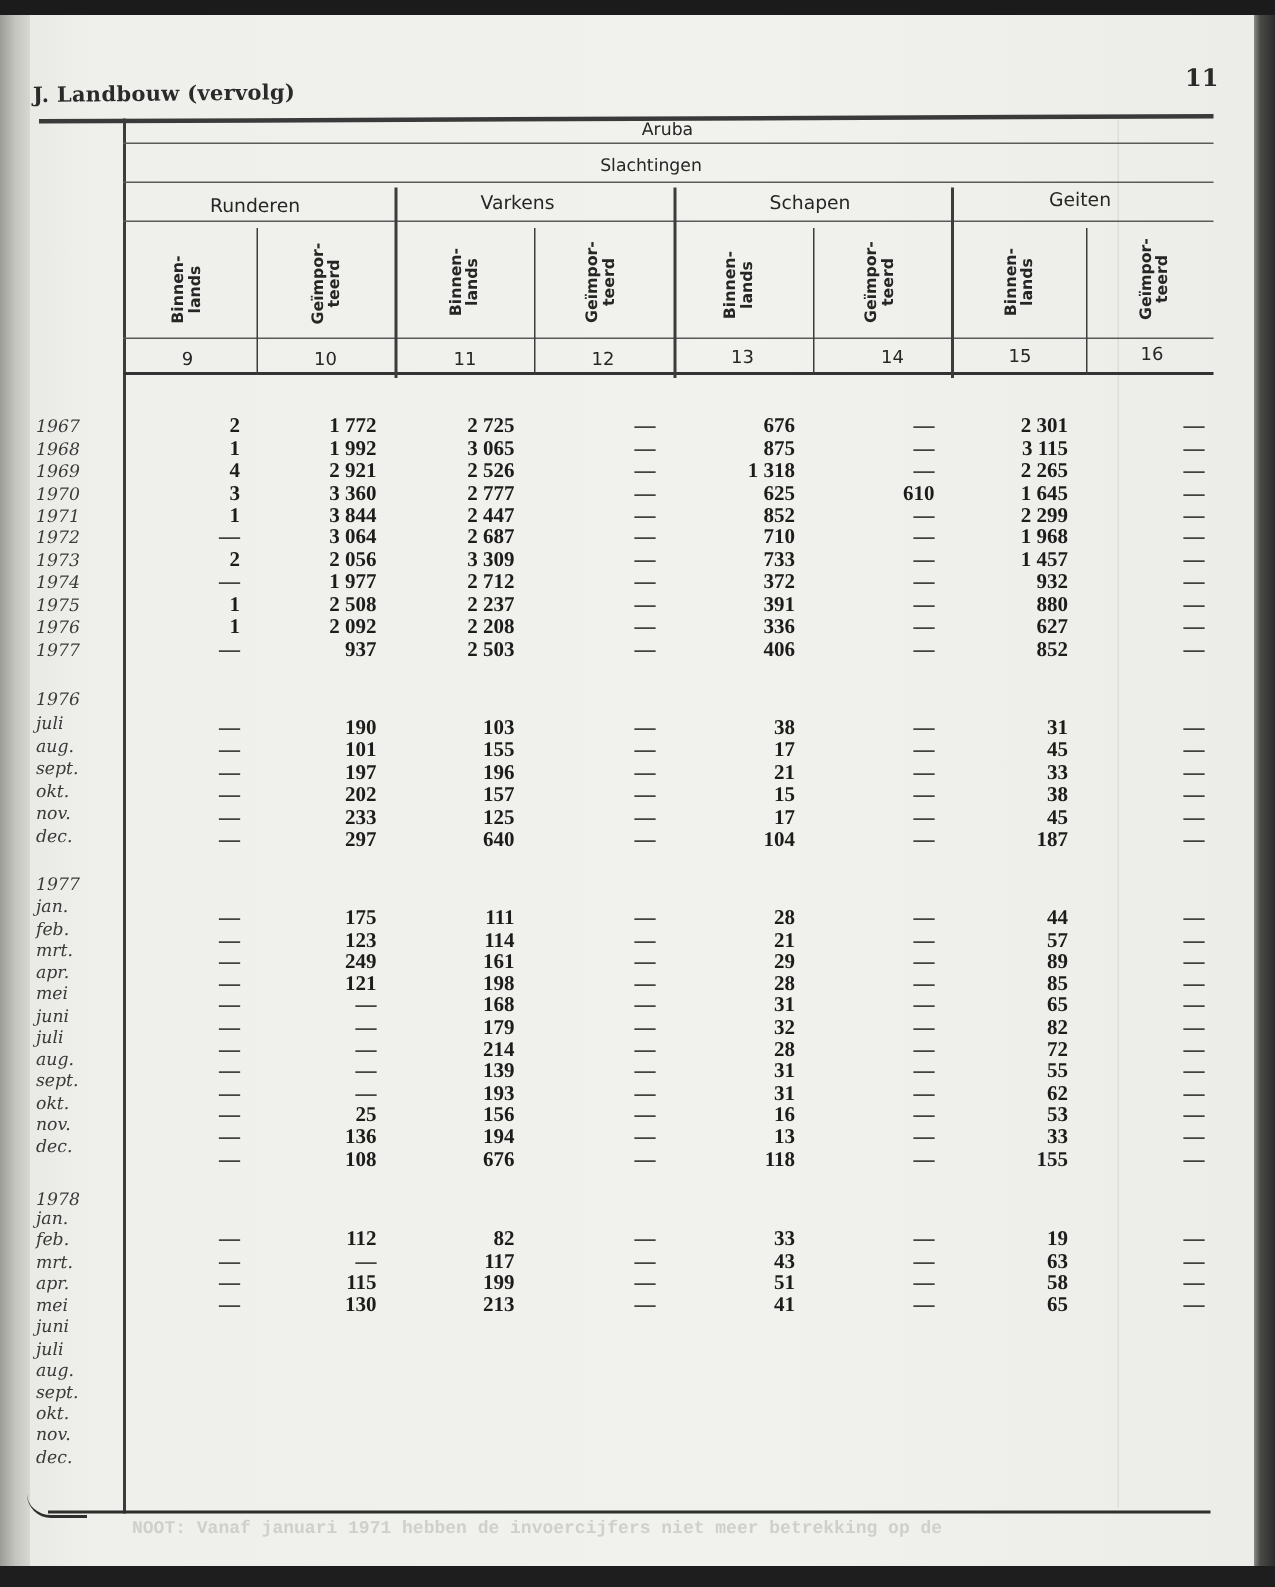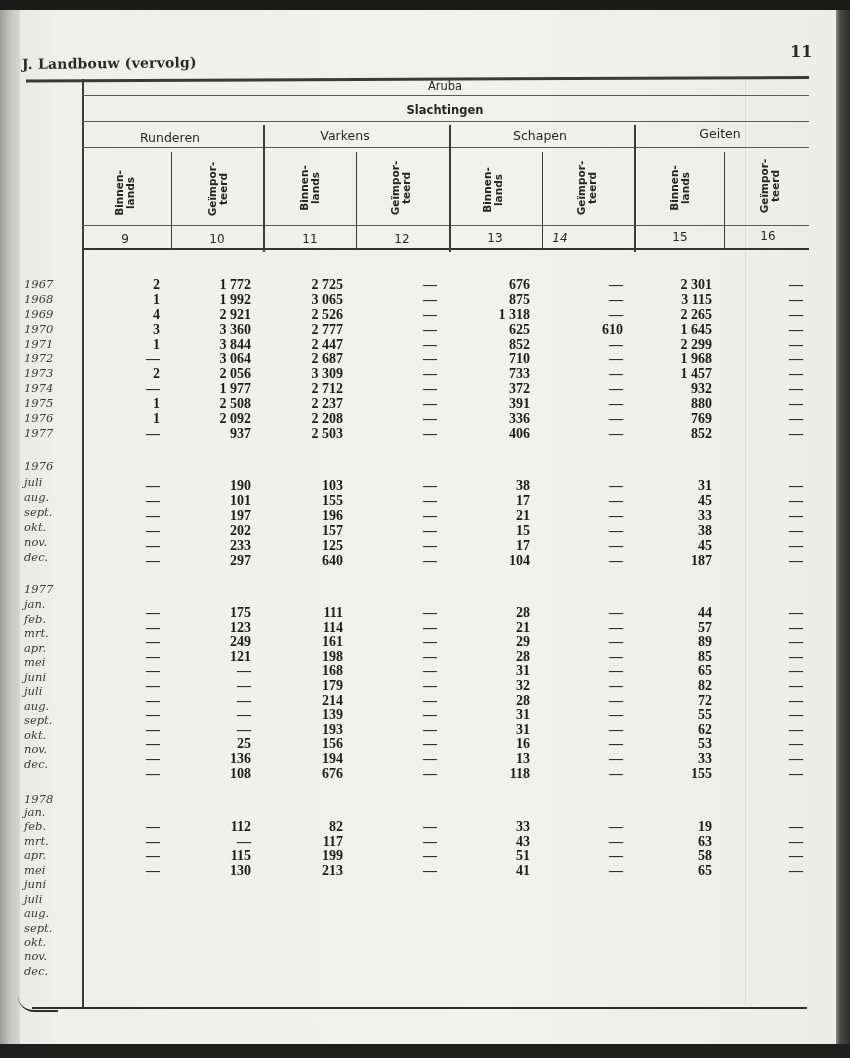--- a/index.html
+++ b/index.html
@@ -115,21 +115,21 @@
 <div class="hline" style="left:82px; top:248px; width:727px; height:2px; background:#333;"></div>
 <div class="vline" style="left:263px; top:125px; height:127px;"></div>
 <div class="vline" style="left:449px; top:125px; height:127px;"></div>
 <div class="vline" style="left:634px; top:125px; height:127px;"></div>
 <div class="vline" style="left:171px; top:152px; width:1px; height:98px;"></div>
 <div class="vline" style="left:356px; top:152px; width:1px; height:98px;"></div>
 <div class="vline" style="left:542px; top:152px; width:1px; height:98px;"></div>
 <div class="vline" style="left:724px; top:152px; width:1px; height:98px;"></div>
 
 <div class="hdr region" style="left:445px; top:86px;">Aruba</div>
-<div class="hdr subject" style="left:445px; top:110px;font-weight:bold;">Slachtingen</div>
+<div class="hdr subject" style="left:434px; top:110px;">Slachtingen</div>
 <div class="hdr group" style="left:170px; top:137px;">Runderen</div>
 <div class="hdr group" style="left:345px; top:135px;text-align:center;">Varkens</div>
 <div class="hdr group" style="left:540px; top:135px;">Schapen</div>
 <div class="hdr group" style="left:720px; top:133px;">Geiten</div>
 
 <div class="rot" style="left:125px; top:193px;">
     <span>Binnen-</span>
     <span>lands</span>
   </div>
 <div class="rot" style="left:218px; top:189px;">
@@ -159,21 +159,21 @@
 <div class="rot" style="left:770px; top:186px;">
     <span>Geïmpor-</span>
     <span>teerd</span>
   </div>
 
 <div class="hdr colnum" style="left:125px; top:239px;">9</div>
 <div class="hdr colnum" style="left:217px; top:239px;">10</div>
 <div class="hdr colnum" style="left:310px; top:239px;">11</div>
 <div class="hdr colnum" style="left:402px; top:239px;text-align:right;">12</div>
 <div class="hdr colnum" style="left:495px; top:238px;">13</div>
-<div class="hdr colnum" style="left:560px; top:238px;font-style:italic;">14</div>
+<div class="hdr colnum" style="left:595px; top:238px;">14</div>
 <div class="hdr colnum" style="left:680px; top:237px;">15</div>
 <div class="hdr colnum" style="left:768px; top:236px;">16</div>
 
 <div class="blk blk0">
   <div class="labels">
       <div class="lab">1967</div>
       <div class="lab">1968</div>
       <div class="lab">1969</div>
       <div class="lab">1970</div>
       <div class="lab">1971</div>
@@ -275,21 +275,21 @@
         <span class="cell c6">880</span>
         <span class="cell c7">—</span>
       </div>
       <div class="row">
         <span class="cell c0">1</span>
         <span class="cell c1">2 092</span>
         <span class="cell c2">2 208</span>
         <span class="cell c3">—</span>
         <span class="cell c4">336</span>
         <span class="cell c5">—</span>
-        <span class="cell c6">769</span>
+        <span class="cell c6">627</span>
         <span class="cell c7">—</span>
       </div>
       <div class="row">
         <span class="cell c0">—</span>
         <span class="cell c1">937</span>
         <span class="cell c2">2 503</span>
         <span class="cell c3">—</span>
         <span class="cell c4">406</span>
         <span class="cell c5">—</span>
         <span class="cell c6">852</span>
@@ -564,13 +564,13 @@
         <span class="cell c4">41</span>
         <span class="cell c5">—</span>
         <span class="cell c6">65</span>
         <span class="cell c7">—</span>
       </div>
     </div>
 </div>
 
 <div class="rule-bottom"></div>
 <div class="rule-bottom-curve"></div>
-<div class="ghost-note"></div>
+<div class="ghost-note"><div>NOOT: Vanaf januari 1971 hebben de invoercijfers niet meer betrekking op de</div></div>
 
 </body></html>

